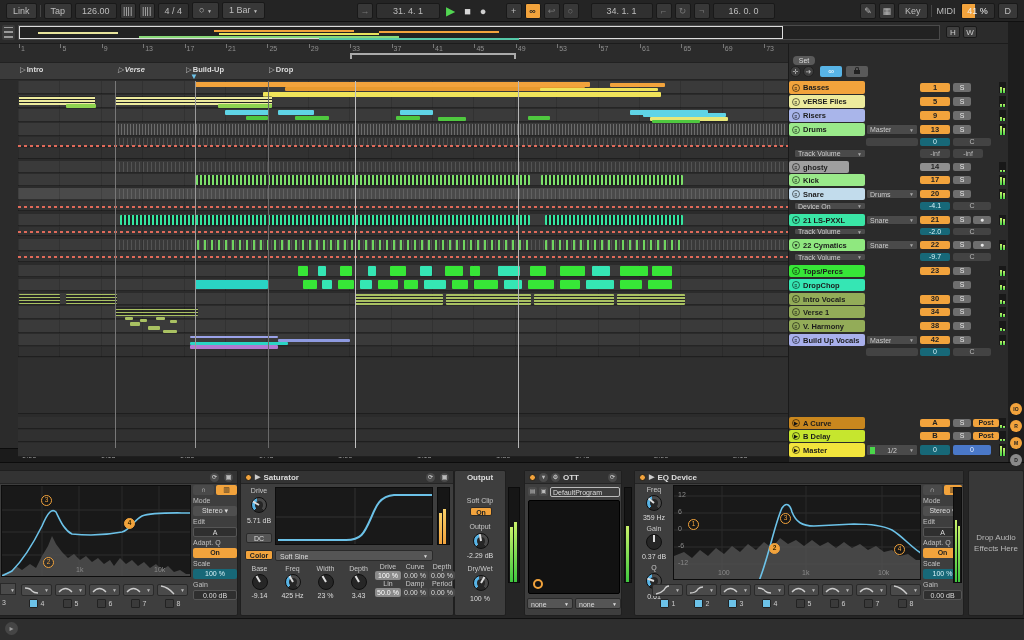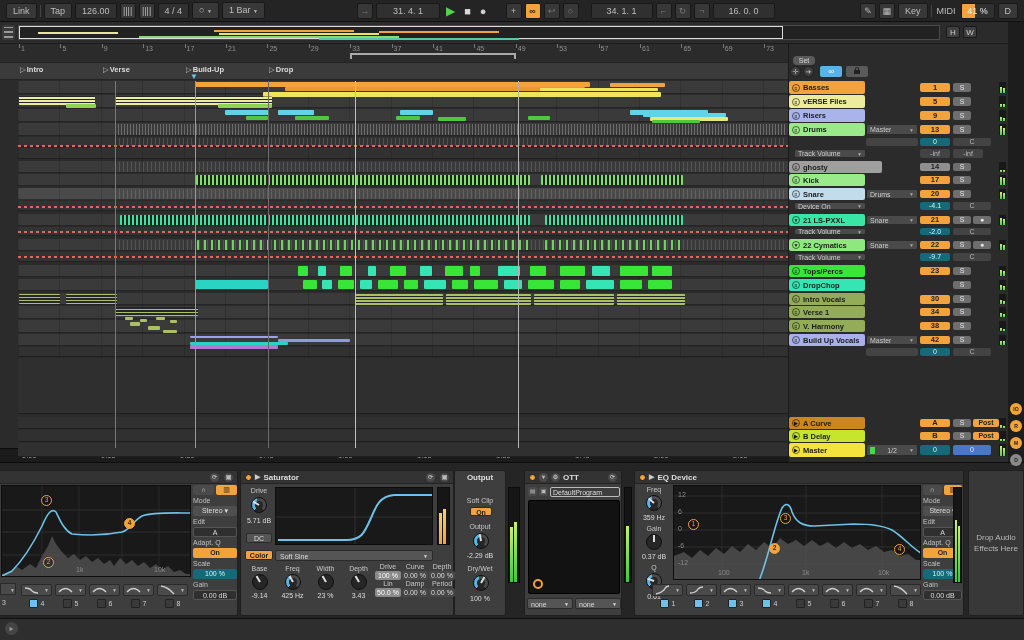--- a/index.html
+++ b/index.html
@@ -740,21 +740,21 @@
     <div class="clip" style="left: 190px; top: 336px; width: 88px; height: 2px; background: rgb(154, 162, 232);"></div>
     <div class="clip" style="left: 278px; top: 339px; width: 72px; height: 3px; background: rgb(142, 154, 224);"></div>
     <div class="clip" style="left: 190px; top: 342px; width: 98px; height: 3px; background: rgb(42, 212, 196);"></div>
     <div class="clip" style="left: 190px; top: 345px; width: 88px; height: 4px; background: rgb(176, 122, 208);"></div>
     <div class="guide" style="left: 115px; background: rgb(120, 120, 120);"></div>
     <div class="guide" style="left: 195px; background: rgb(154, 154, 154);"></div>
     <div class="guide" style="left: 268px; background: rgb(106, 106, 106);"></div>
     <div class="guide" style="left: 355px; background: rgb(192, 192, 192);"></div>
     <div class="guide" style="left: 518px; background: rgb(181, 181, 181);"></div>
     <div class="locflag" style="left: 20px;"><b>▷</b><span>Intro</span></div>
-    <div class="locflag" style="left: 103px;"><b>▷</b><span>Verse</span></div>
+    <div class="locflag" style="left: 118px; font-style: italic;"><b>▷</b><span>Verse</span></div>
     <div class="locflag" style="left: 186px;"><b>▷</b><span>Build-Up</span></div>
     <div class="locflag" style="left: 269px;"><b>▷</b><span>Drop</span></div>
     <div style="position: absolute; left: 190px; top: 72px; color: rgb(108, 194, 232); font-size: 8px;">▼</div>
     <div class="mcell namecell" style="left: 789px; top: 81px; width: 76px; height: 13px; background: rgb(242, 163, 60);">
       <div class="cicon">≡</div>
       <div style="overflow: hidden;">Basses</div>
     </div>
     <div class="mcell badge" style="left: 920px; top: 83px; width: 30px; height: 9px; line-height: 9px;">1</div>
     <div class="mcell sbtn" style="left: 953px; top: 83px; width: 18px; height: 9px; line-height: 9px;">S</div>
     <div class="mmeter" style="top: 82px; height: 11px;">
@@ -797,21 +797,21 @@
     </div>
     <div class="mcell cbtn" style="left: 866px; top: 138px; width: 52px; height: 8px; line-height: 8px;"></div>
     <div class="mcell volf" style="left: 920px; top: 138px; width: 30px; height: 8px; line-height: 8px;">0</div>
     <div class="mcell cbtn" style="left: 953px; top: 138px; width: 38px; height: 8px; line-height: 8px;">C</div>
     <div class="mcell ddcell" style="left: 794px; top: 149px; width: 72px; height: 9px;">
       <div style="overflow: hidden;">Track Volume</div>
       <div class="ar">▼</div>
     </div>
     <div class="mcell cbtn" style="left: 920px; top: 149px; width: 30px; height: 9px; line-height: 9px;">-inf</div>
     <div class="mcell cbtn" style="left: 953px; top: 149px; width: 30px; height: 9px; line-height: 9px;">-inf</div>
-    <div class="mcell namecell" style="left: 789px; top: 161px; width: 93px; height: 12px; background: rgb(159, 159, 159);">
+    <div class="mcell namecell" style="left: 789px; top: 161px; width: 60px; height: 12px; background: rgb(159, 159, 159);">
       <div class="cicon">≡</div>
       <div style="overflow: hidden;">ghosty</div>
     </div>
     <div class="mcell badge gray" style="left: 920px; top: 163px; width: 30px; height: 8px; line-height: 8px;">14</div>
     <div class="mcell sbtn" style="left: 953px; top: 163px; width: 18px; height: 8px; line-height: 8px;">S</div>
     <div class="mmeter" style="top: 162px; height: 10px;">
       <div style="height: 25%; width: 2px; background: linear-gradient(rgb(200, 240, 106), rgb(74, 214, 74));"></div>
       <div style="height: 20%; width: 2px; background: linear-gradient(rgb(200, 240, 106), rgb(74, 214, 74));"></div>
     </div>
     <div class="mcell namecell" style="left: 789px; top: 174px; width: 76px; height: 12px; background: rgb(154, 233, 138);">

